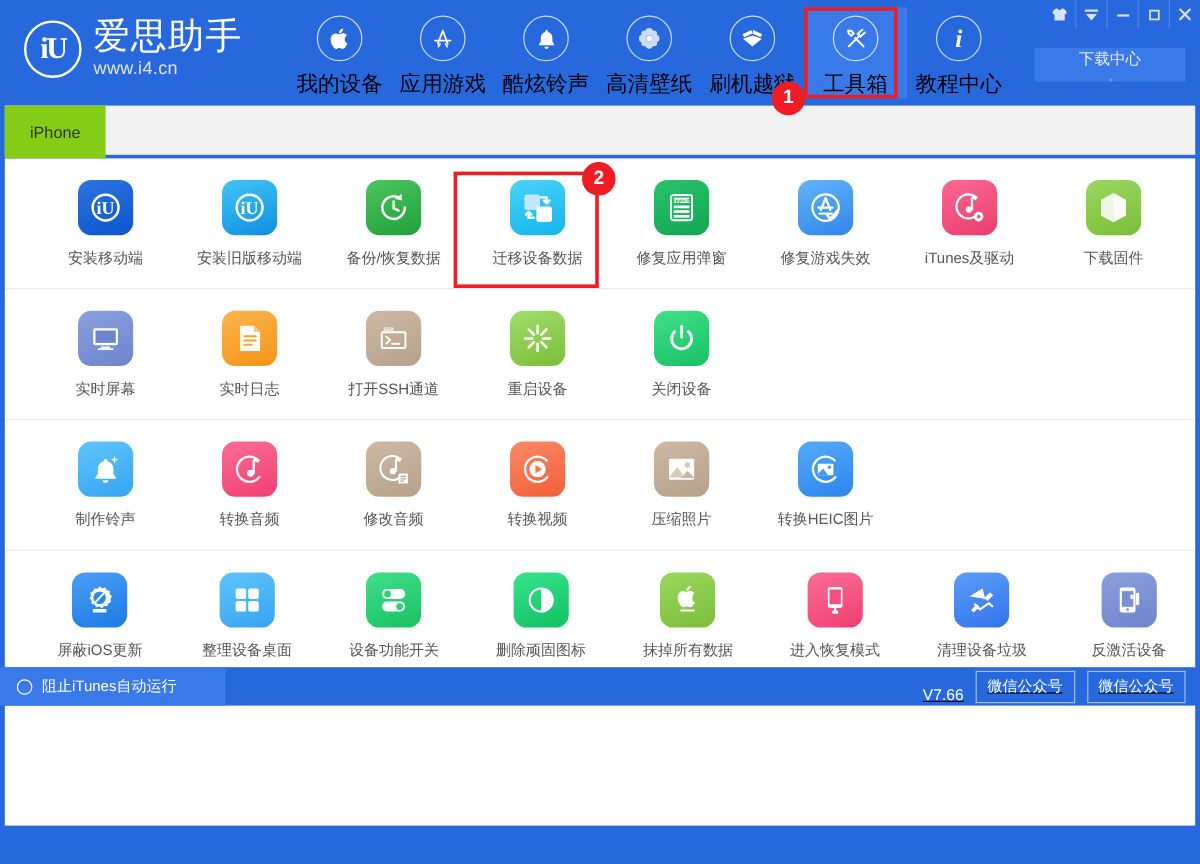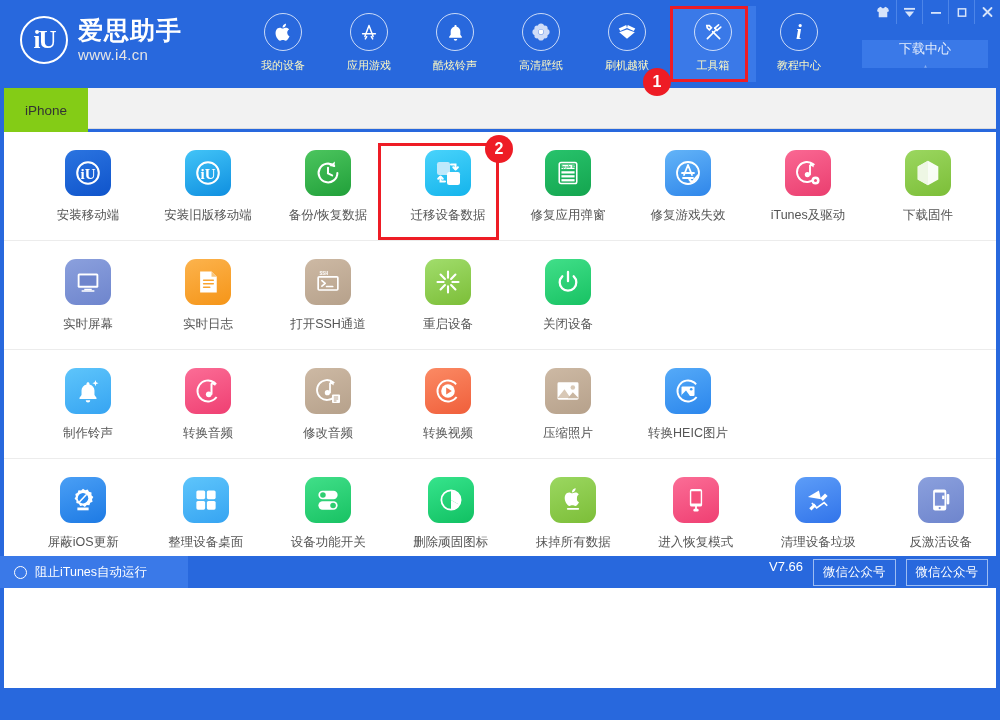--- a/index.html
+++ b/index.html
@@ -28,21 +28,21 @@
   .logo-circle {
     width: 48px; height: 48px; border-radius: 50%;
     border: 2.5px solid #fff;
     display: flex; align-items: center; justify-content: center;
     color: #fff; font-size: 25px; font-weight: bold;
     font-family: "Liberation Serif", serif;
     letter-spacing: -2px;
   }
   .logo-text { display: flex; flex-direction: column; line-height: 1; }
   .logo-cn {
-    color: #fff; font-size: 25px; font-weight: bold; letter-spacing: 1px;
+    color: #fff; font-size: 30px; font-weight: normal; letter-spacing: 1px;
   }
   .logo-url {
     color: #e5e5e5; font-size: 15px; margin-top: 4px; letter-spacing: 0.3px;
   }
 
   .navitems {
     position: absolute; left: 240px; top: 6px;
     display: flex;
   }
   .navitem {
@@ -52,21 +52,21 @@
     padding-top: 7px;
     cursor: pointer; position: relative;
   }
   .navitem .nav-ico {
     width: 38px; height: 38px; border-radius: 50%;
     border: 1.5px solid rgba(255,255,255,0.75);
     display: flex; align-items: center; justify-content: center;
     color: #fff;
   }
   .navitem .nav-label {
-    margin-top: 7px; color: #fef9c3; font-size: 11px; white-space: nowrap;
+    margin-top: 7px; color: #000000; font-size: 18px; white-space: nowrap;
   }
   .navitem.active { background: #3a79e8; }
 
   
   .wincontrols {
     position: absolute; right: 0; top: 0;
     display: flex; height: 24px;
   }
   .wcbtn {
     width: 26px; height: 24px;
@@ -151,22 +151,22 @@
     background: #3a79e8;
     display: flex; align-items: center; padding-left: 14px; gap: 8px;
     cursor: pointer;
   }
   .radio-ring {
     width: 13px; height: 13px; border-radius: 50%;
     border: 1.5px solid #fff; flex: none;
   }
   .itunes-lbl { color: #fff; font-size: 12.5px; }
   .bottom-right {
-    margin-left: auto; display: flex; align-items: flex-start;
-    gap: 10px; padding-right: 12px;
+    margin-left: auto; display: flex; align-items: flex-end;
+    gap: 10px; padding-right: 12px; text-decoration: underline;
   }
   .ver { color: #fff; font-size: 13px; }
   .obtn {
     border: 1px solid #9dbdf2; color: #fff;
     font-size: 12.5px; padding: 4px 9px; cursor: pointer;
   }
 
   
   .annot-box {
     position: absolute; border: 3px solid #ee1c25;

